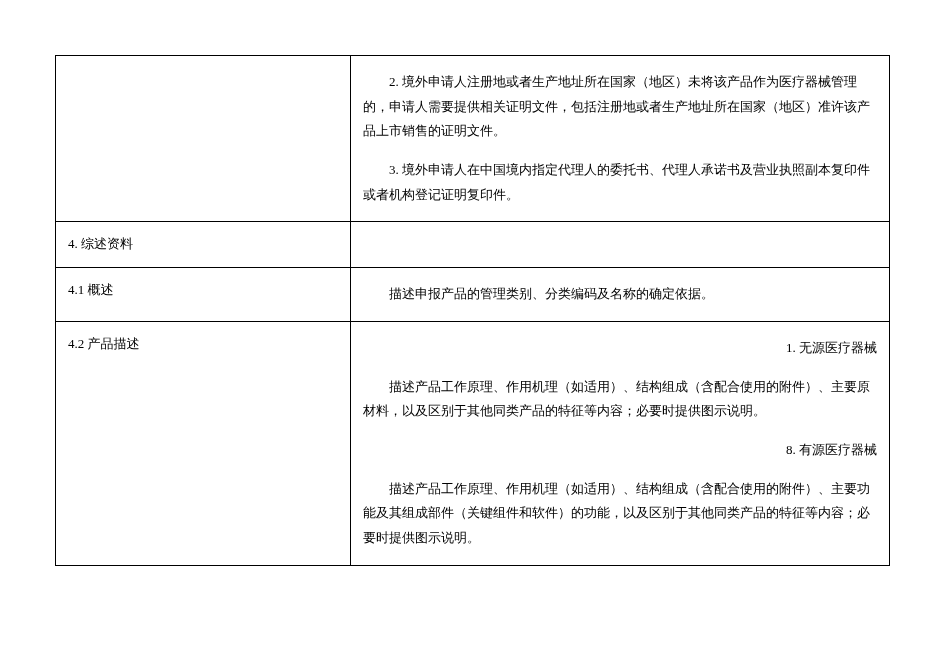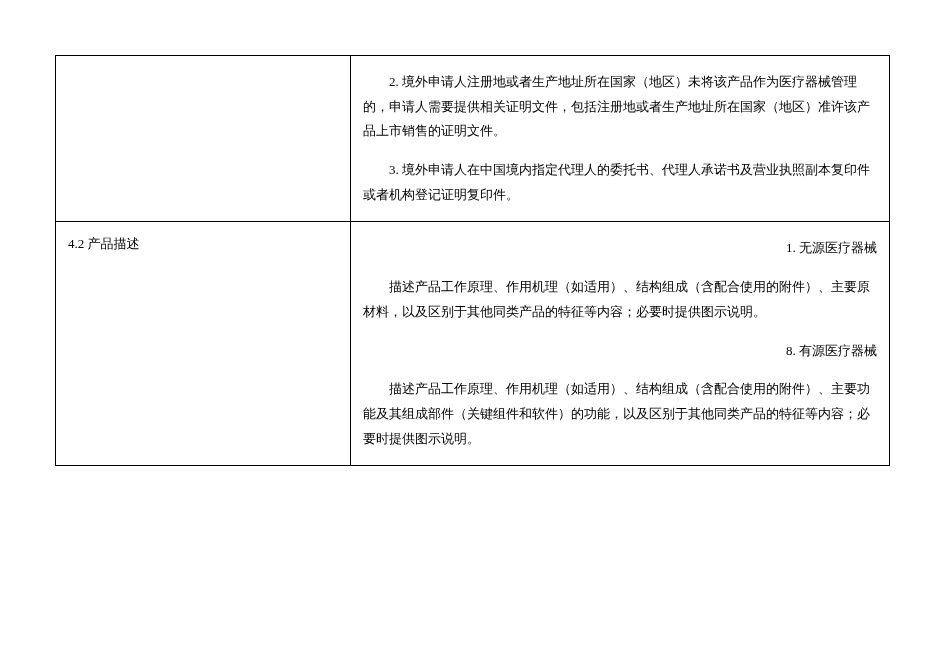--- a/index.html
+++ b/index.html
@@ -17,20 +17,30 @@
 <table>
   <tbody>
     <tr>
       <td class="left"></td>
       <td class="right">
         <p>2. 境外申请人注册地或者生产地址所在国家（地区）未将该产品作为医疗器械管理的，申请人需要提供相关证明文件，包括注册地或者生产地址所在国家（地区）准许该产品上市销售的证明文件。</p>
         <p>3. 境外申请人在中国境内指定代理人的委托书、代理人承诺书及营业执照副本复印件或者机构登记证明复印件。</p>
       </td>
     </tr>
     <tr>
+      <td class="left">4. 综述资料</td>
+      <td class="right"></td>
+    </tr>
+    <tr>
+      <td class="left"> 4.1 概述</td>
+      <td class="right">
+        <p>描述申报产品的管理类别、分类编码及名称的确定依据。</p>
+      </td>
+    </tr>
+    <tr>
       <td class="left"> 4.2 产品描述</td>
       <td class="right">
         <p class="noind">1. 无源医疗器械</p>
         <p>描述产品工作原理、作用机理（如适用）、结构组成（含配合使用的附件）、主要原材料，以及区别于其他同类产品的特征等内容；必要时提供图示说明。</p>
         <p class="noind">8. 有源医疗器械</p>
         <p>描述产品工作原理、作用机理（如适用）、结构组成（含配合使用的附件）、主要功能及其组成部件（关键组件和软件）的功能，以及区别于其他同类产品的特征等内容；必要时提供图示说明。</p>
       </td>
     </tr>
 
   </tbody>

